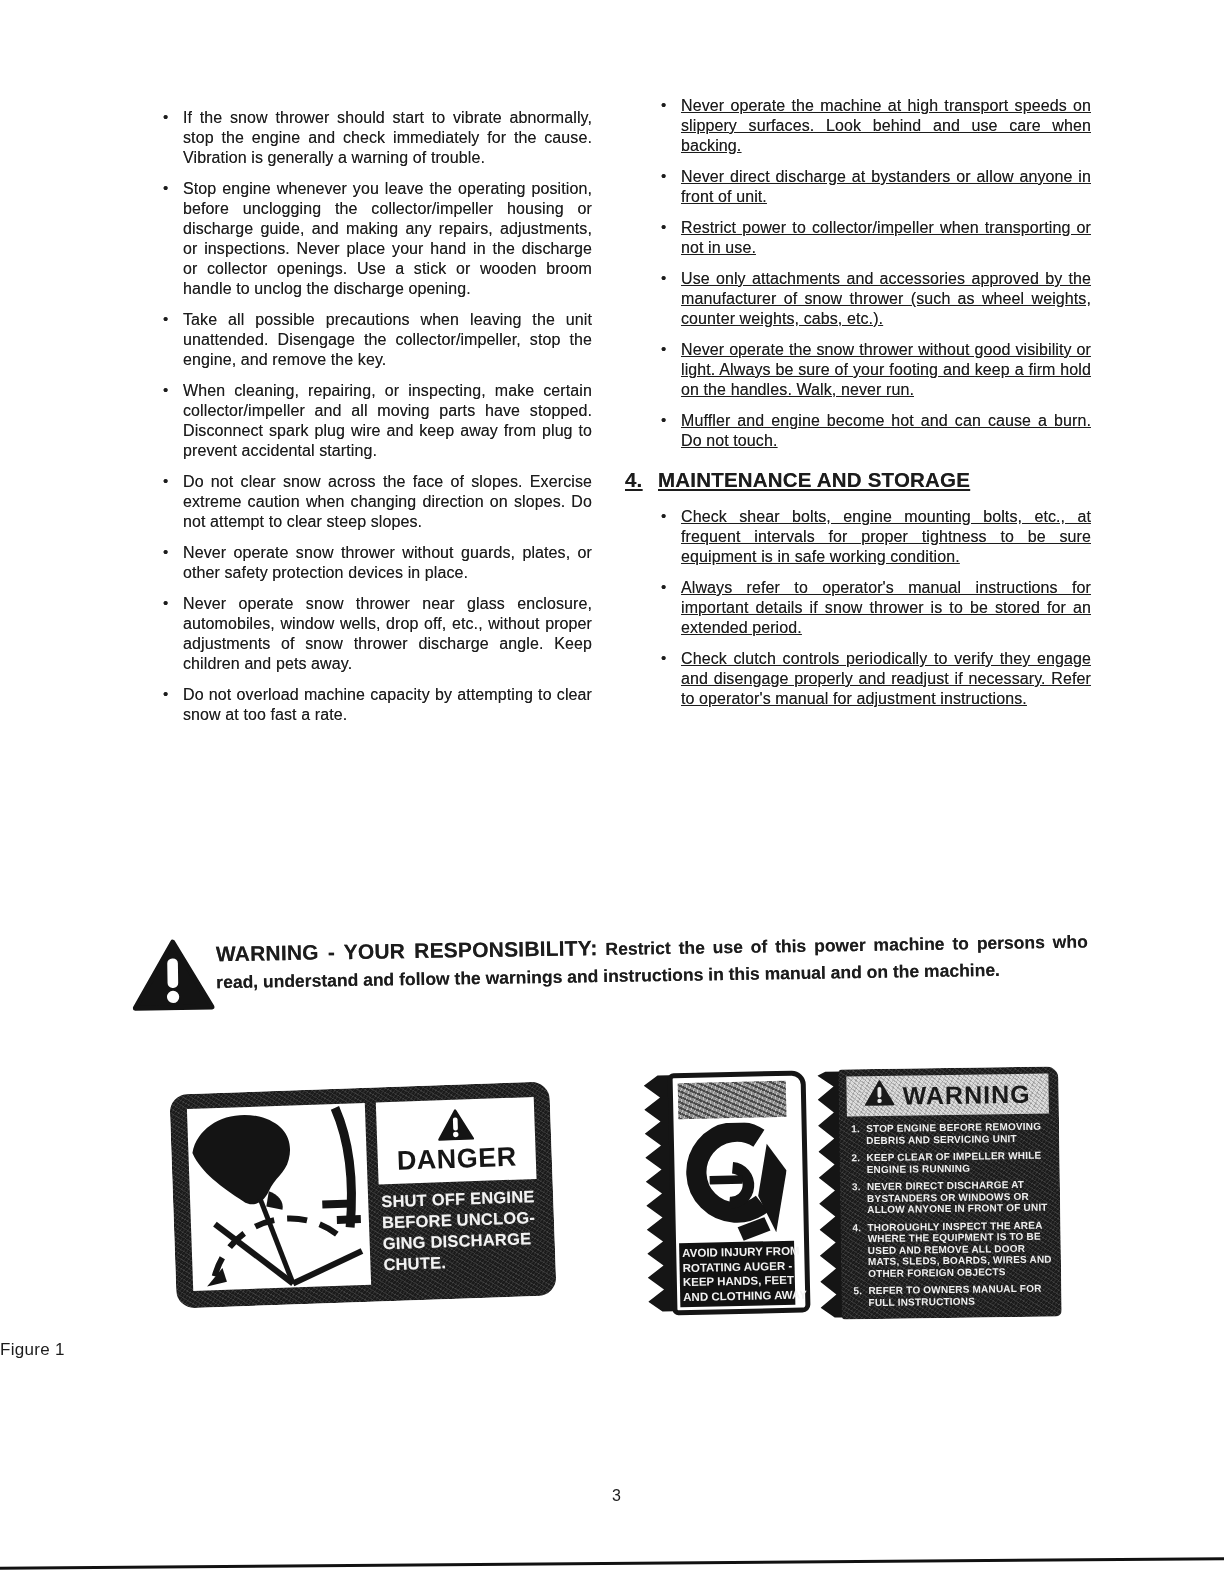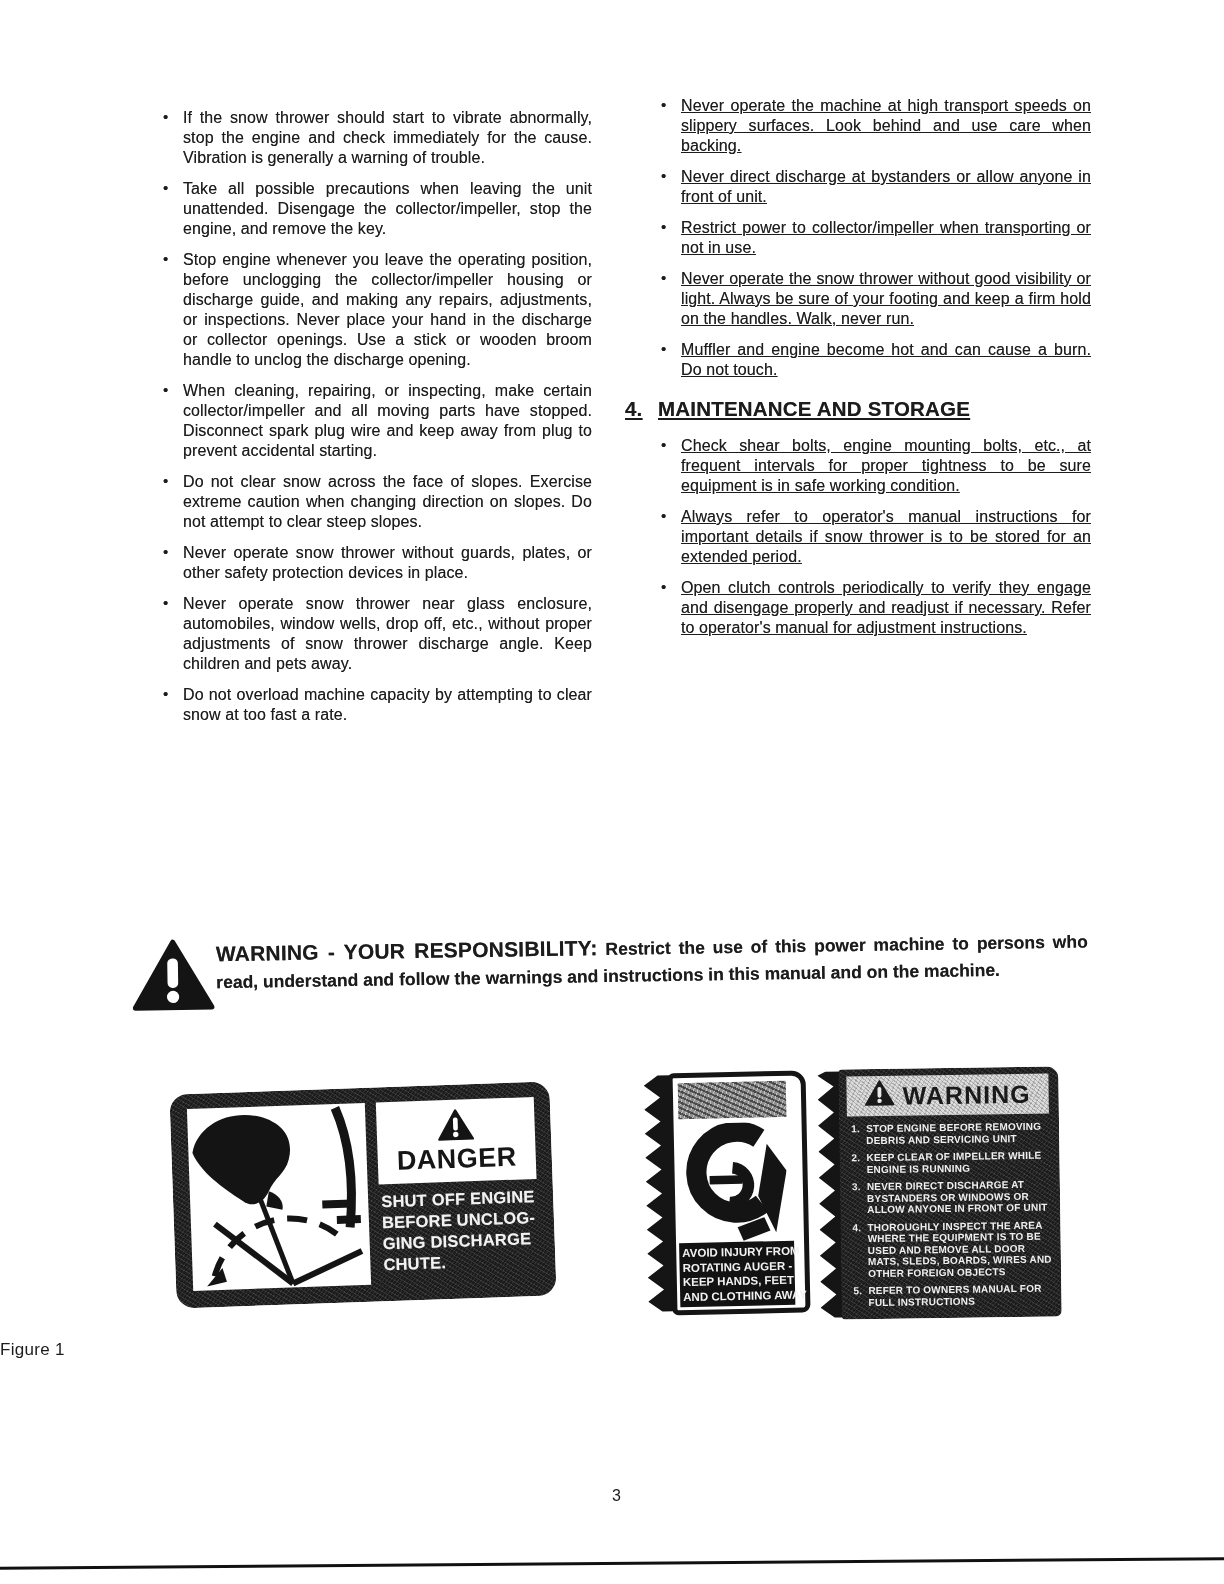--- a/index.html
+++ b/index.html
@@ -173,23 +173,23 @@
 </style>
 </head>
 <body>
 
 <div class="page">
 
   <div class="col col-left">
 
       <p class="bullet"><span>If the snow thrower should start to vibrate abnormally, stop the engine and check immediately for the cause. Vibration is generally a warning of trouble.</span></p>
 
+      <p class="bullet"><span>Stop engine whenever you leave the operating position, before unclogging the collector/impeller housing or discharge guide, and making any repairs, adjustments, or inspections. Never place your hand in the discharge or collector openings. Use a stick or wooden broom handle to unclog the discharge opening.</span></p>
+
       <p class="bullet"><span>Take all possible precautions when leaving the unit unattended. Disengage the collector/impeller, stop the engine, and remove the key.</span></p>
-
-      <p class="bullet"><span>Stop engine whenever you leave the operating position, before unclogging the collector/impeller housing or discharge guide, and making any repairs, adjustments, or inspections. Never place your hand in the discharge or collector openings. Use a stick or wooden broom handle to unclog the discharge opening.</span></p>
 
       <p class="bullet"><span>When cleaning, repairing, or inspecting, make certain collector/impeller and all moving parts have stopped. Disconnect spark plug wire and keep away from plug to prevent accidental starting.</span></p>
 
 
       <p class="bullet"><span>Do not clear snow across the face of slopes. Exercise extreme caution when changing direction on slopes. Do not attempt to clear steep slopes.</span></p>
 
       <p class="bullet"><span>Never operate snow thrower without guards, plates, or other safety protection devices in place.</span></p>
 
       <p class="bullet"><span>Never operate snow thrower near glass enclosure, automobiles, window wells, drop off, etc., without proper adjustments of snow thrower discharge angle. Keep children and pets away.</span></p>
 
@@ -198,38 +198,39 @@
 
   <div class="col col-right">
     <div>
 
         <p class="bullet"><span>Never operate the machine at high transport speeds on slippery surfaces. Look behind and use care when backing.</span></p>
 
         <p class="bullet"><span>Never direct discharge at bystanders or allow anyone in front of unit.</span></p>
 
         <p class="bullet"><span>Restrict power to collector/impeller when transporting or not in use.</span></p>
 
+        <p class="bullet"><span>Use only attachments and accessories approved by the manufacturer of snow thrower (such as wheel weights, counter weights, cabs, etc.).</span></p>
 
         <p class="bullet"><span>Never operate the snow thrower without good visibility or light. Always be sure of your footing and keep a firm hold on the handles. Walk, never run.</span></p>
 
         <p class="bullet"><span>Muffler and engine become hot and can cause a burn. Do not touch.</span></p>
       </div>
     <div class="section-heading">
       <span class="sec-num">4.</span>
       <span>MAINTENANCE AND STORAGE</span>
     </div>
     <div>
 
         <p class="bullet"><span>Check shear bolts, engine mounting bolts, etc., at frequent intervals for proper tightness to be sure equipment is in safe working condition.</span></p>
 
 
         <p class="bullet"><span>Always refer to operator's manual instructions for important details if snow thrower is to be stored for an extended period.</span></p>
 
 
-        <p class="bullet"><span>Open clutch controls periodically to verify they engage and disengage properly and readjust if necessary. Refer to operator's manual for adjustment instructions.</span></p>
+        <p class="bullet"><span>Check clutch controls periodically to verify they engage and disengage properly and readjust if necessary. Refer to operator's manual for adjustment instructions.</span></p>
       </div>
   </div>
 
   <div class="resp-warning">
     <span class="tri">
       <svg width="82" height="72" viewBox="0 0 100 88">
         <path d="M50 4 L97 84 L3 84 Z" fill="#141414" stroke="#141414" stroke-width="6" stroke-linejoin="round"></path>
         <rect x="43" y="24" width="13" height="36" rx="6" fill="#ffffff"></rect>
         <circle cx="49.5" cy="71" r="7.5" fill="#ffffff"></circle>
       </svg>

